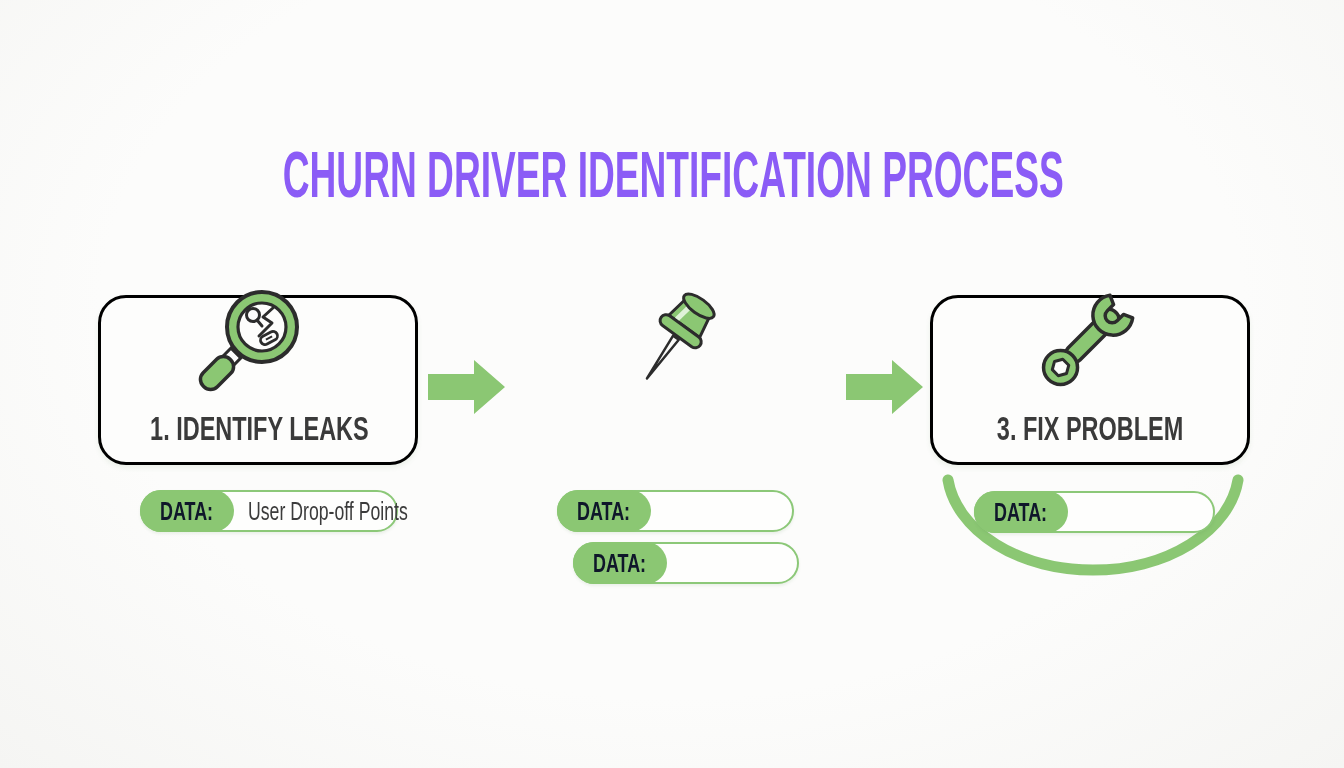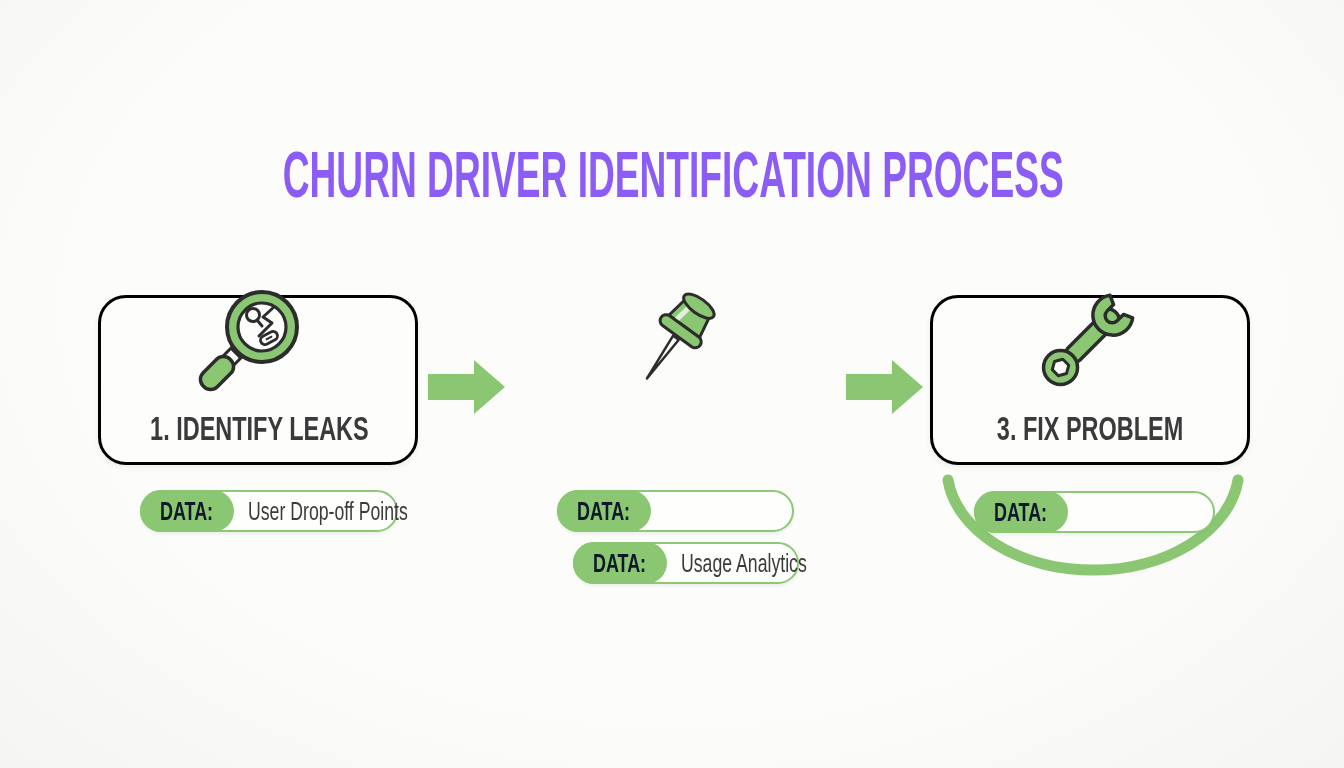--- a/index.html
+++ b/index.html
@@ -146,23 +146,20 @@
   <div class="pill pill-2a">
     <div class="pill-tag">
       <span class="cond-tag">DATA:</span>
     </div>
   </div>
 
   <div class="pill pill-2b">
     <div class="pill-tag">
       <span class="cond-tag">DATA:</span>
     </div>
-    <div class="pill-value">
-      <span class="cond-val">Usage Analytics</span>
-    </div>
   </div>
 
   <div class="pill pill-3">
     <div class="pill-tag">
       <span class="cond-tag">DATA:</span>
     </div>
   </div>
 
 </div>
 

